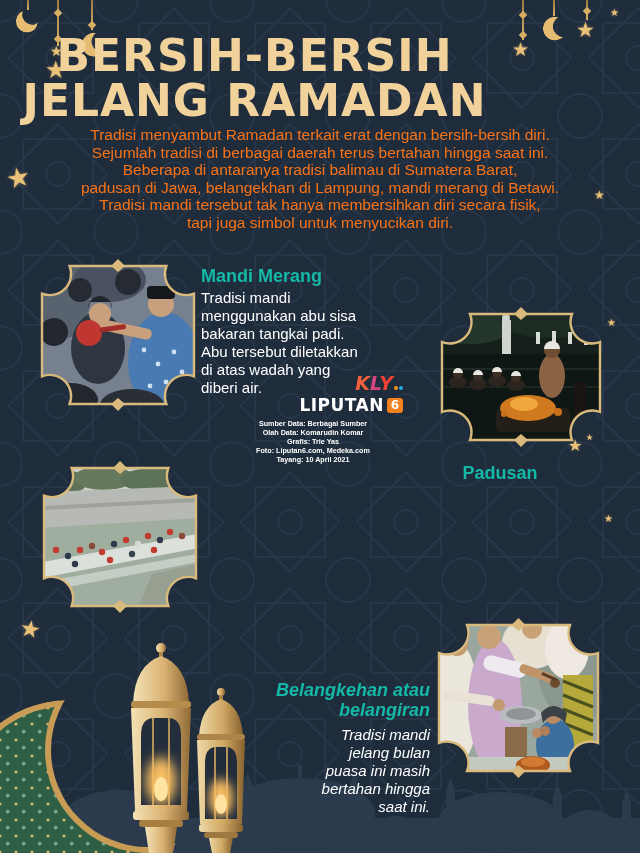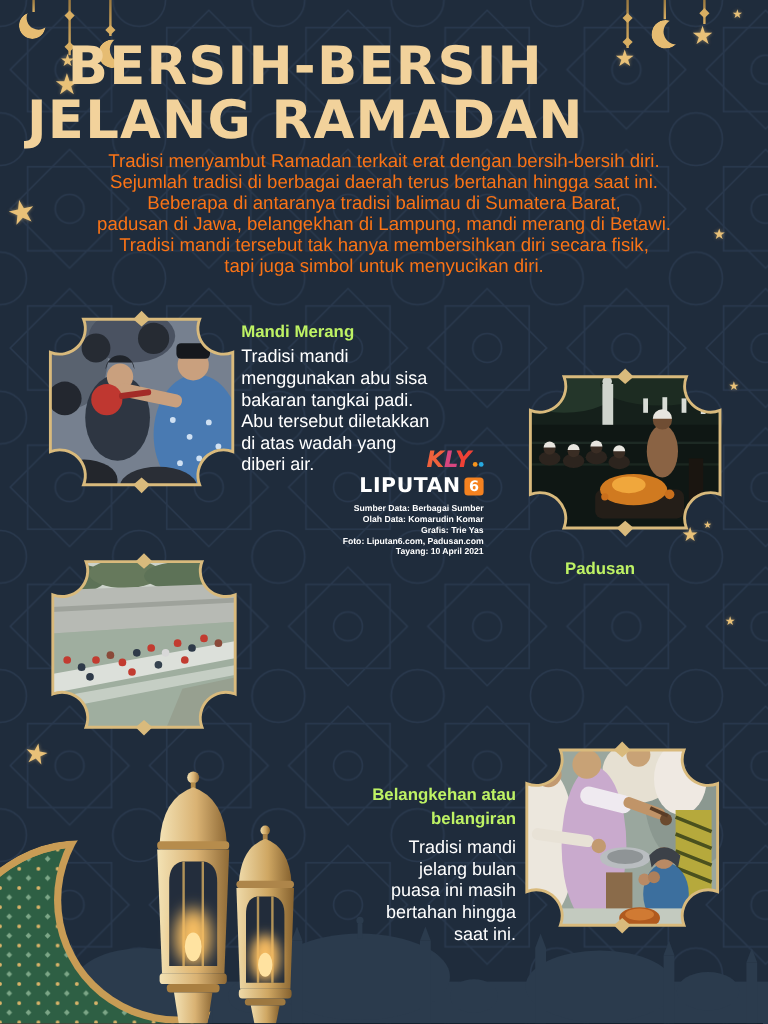--- a/index.html
+++ b/index.html
@@ -30,39 +30,39 @@
   .intro{position:absolute;left:20px;top:126px;width:600px;margin:0;z-index:5;
     text-align:center;white-space:pre-line;color:#f97316;font-size:15.5px;line-height:17.6px;}
 
   
   .photo{position:absolute;z-index:6;}
   .frame-outline{fill:none;stroke:#d9ba7c;stroke-width:2.4;}
   .cusp{fill:#d9ba7c;}
 
   
   .sec{position:absolute;z-index:6;}
-  .sec h2{margin:0 0 3px 0;font-size:14px;font-weight:700;color:#bef264;
+  .sec h2{margin:0 0 3px 0;font-size:18px;font-weight:700;color:#14b8a6;
     font-family:"Liberation Sans",sans-serif;white-space:pre-line;line-height:20px;}
   .sec p{margin:0;color:#ffffff;font-size:15px;line-height:18px;white-space:pre-line;}
   .sec.alignr{text-align:right;}
 
   
   .credits{position:absolute;right:237px;top:374px;width:180px;text-align:right;z-index:6;}
   .kly{font-family:"DejaVu Sans",sans-serif;font-weight:800;font-style:italic;
     font-size:19px;line-height:19px;letter-spacing:0px;}
   .kly .k{color:#f0613c;} .kly .l{color:#d8467f;} .kly .y{color:#ef4136;}
   .kdot{display:inline-block;width:4px;height:4px;border-radius:50%;margin-left:1px;vertical-align:baseline;}
   .kd1{background:#f7941d;} .kd2{background:#27aae1;}
   .liputan-row{margin-top:2px;display:flex;justify-content:flex-end;align-items:center;gap:3px;}
   .liputan{color:#ffffff;font-family:"DejaVu Sans",sans-serif;font-weight:800;
     font-size:17px;letter-spacing:.5px;text-align:center;}
   .sixbox{display:inline-flex;align-items:center;justify-content:center;width:16px;height:15px;
     background:#f58220;border-radius:3px;color:#fff;font-weight:800;font-size:12px;
     font-family:"DejaVu Sans",sans-serif;}
-  .credit-lines{margin-top:4px;}
+  .credit-lines{margin-top:4px;text-align:center;}
   .credit-lines p{margin:0;color:#ffffff;font-size:7.2px;line-height:9px;font-weight:700;}
 
   
   .mosque{position:absolute;left:0;top:758px;z-index:1;}
   .moon{position:absolute;left:-36px;top:672px;z-index:3;}
   .lantern{position:absolute;z-index:4;}
 </style>
 </head>
 <body>
 
@@ -307,21 +307,21 @@
       <span class="k">K</span><span class="l">L</span><span class="y">Y</span><span class="kdot kd1"></span><span class="kdot kd2"></span>
     </div>
     <div class="liputan-row">
       <span class="liputan">LIPUTAN</span>
       <span class="sixbox">6</span>
     </div>
     <div class="credit-lines">
       <p>Sumber Data: Berbagai Sumber</p>
       <p>Olah Data: Komarudin Komar</p>
       <p>Grafis: Trie Yas</p>
-      <p>Foto: Liputan6.com, Padusan.com</p>
+      <p>Foto: Liputan6.com, Medeka.com</p>
       <p>Tayang: 10 April 2021</p>
     </div>
   </div>
 
   <div class="photo" style="left:440px;top:312px;width:162px;height:130px;">
     <svg width="162" height="130" viewBox="0 0 162 130">
       <defs>
           <clipPath id="clipPD">
             <path class="frame-path" d="M 30 2 L 132 2 A 21.599999999999998 21.599999999999998 0 0 0 160 30 L 160 100 A 21.599999999999998 21.599999999999998 0 0 0 132 128 L 30 128 A 21.599999999999998 21.599999999999998 0 0 0 2 100 L 2 30 A 21.599999999999998 21.599999999999998 0 0 0 30 2 Z"></path>
           </clipPath>
@@ -455,21 +455,21 @@
         <rect x="0" y="134" width="163" height="16" fill="#c3cabf"></rect>
         <ellipse cx="96" cy="142" rx="17" ry="9" fill="#b05a1f"></ellipse>
         <ellipse cx="96" cy="139" rx="12" ry="5" fill="#d07a33"></ellipse>
       </g>
       <path class="frame-path frame-outline" d="M 30 2 L 133 2 A 21.599999999999998 21.599999999999998 0 0 0 161 30 L 161 120 A 21.599999999999998 21.599999999999998 0 0 0 133 148 L 30 148 A 21.599999999999998 21.599999999999998 0 0 0 2 120 L 2 30 A 21.599999999999998 21.599999999999998 0 0 0 30 2 Z"></path>
       <path class="cusp cusp-top" d="M 74.5 2 L 81.5 -5 L 88.5 2 L 81.5 8 Z"></path>
         <path class="cusp cusp-bot" d="M 74.5 148 L 81.5 155 L 88.5 148 L 81.5 142 Z"></path>
     </svg>
   </div>
 
-  <div class="sec alignr" style="right:210px;top:652px;width:230px;">
+  <div class="sec alignr" style="right:210px;top:680px;width:230px;font-style:italic;">
     <h2>Belangkehan atau
 belangiran</h2>
     <p style="margin-top:6px;">Tradisi mandi
 jelang bulan
 puasa ini masih
 bertahan hingga
 saat ini.</p>
   </div>
 
 </div>

